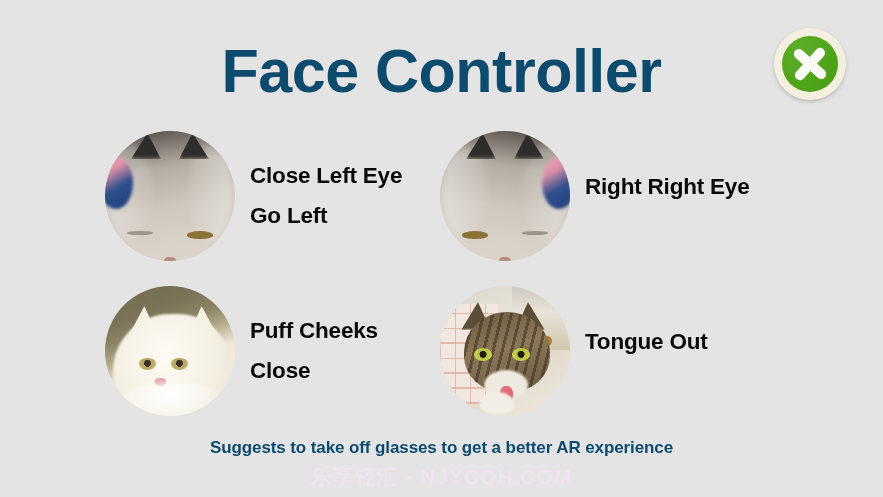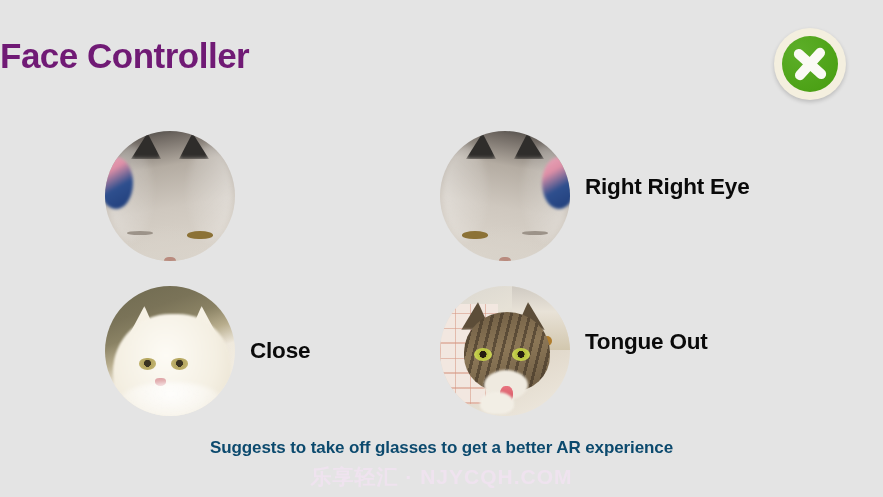--- a/index.html
+++ b/index.html
@@ -14,24 +14,25 @@
     background: #e4e4e4;
     font-family: "Liberation Sans", sans-serif;
     position: relative;
   }
 
   
   #app-title {
     position: absolute;
     left: 0; right: 0;
     top: 36px;
-    font-size: 35px;
+    text-align: center;
+    font-size: 61px;
     font-weight: bold;
     letter-spacing: -0.5px;
-    color: #701a75;
+    color: #0c4a6e;
     line-height: 1.15;
   }
 
   
   #app-logo {
     position: absolute;
     left: 774px;
     top: 28px;
     width: 72px;
     height: 72px;
@@ -311,20 +312,24 @@
         <div class="ear-l"></div>
           <div class="ear-r"></div>
         <div class="blob-blue"></div>
         <div class="face">
           <div class="eye l closed"></div>
           <div class="eye r"></div>
           <div class="nose"></div>
         </div>
       </div>
     </div>
+    <div class="gesture-labels">
+      <div class="trigger">Close Left Eye</div>
+      <div class="action">Go Left</div>
+    </div>
   </div>
 
   <div class="gesture-item col-right row-top">
     <div class="avatar cat-silver flip">
       <div class="scene">
         <div class="fur-l"></div>
           <div class="fur-r"></div>
         <div class="ear-l"></div>
           <div class="ear-r"></div>
         <div class="face">
@@ -346,20 +351,21 @@
         <div class="ear-l"></div>
           <div class="ear-r"></div>
         <div class="body"></div>
         <div class="eye l"></div>
           <div class="eye r"></div>
         <div class="nose"></div>
         <div class="cheek"></div>
       </div>
     </div>
     <div class="gesture-labels">
+      <div class="trigger">Puff Cheeks</div>
       <div class="action">Close</div>
     </div>
   </div>
 
   <div class="gesture-item col-right row-bottom">
     <div class="avatar cat-tabby">
       <div class="scene">
         <div class="tile"></div>
         <div class="shelf"></div>
         <div class="dot"></div>

